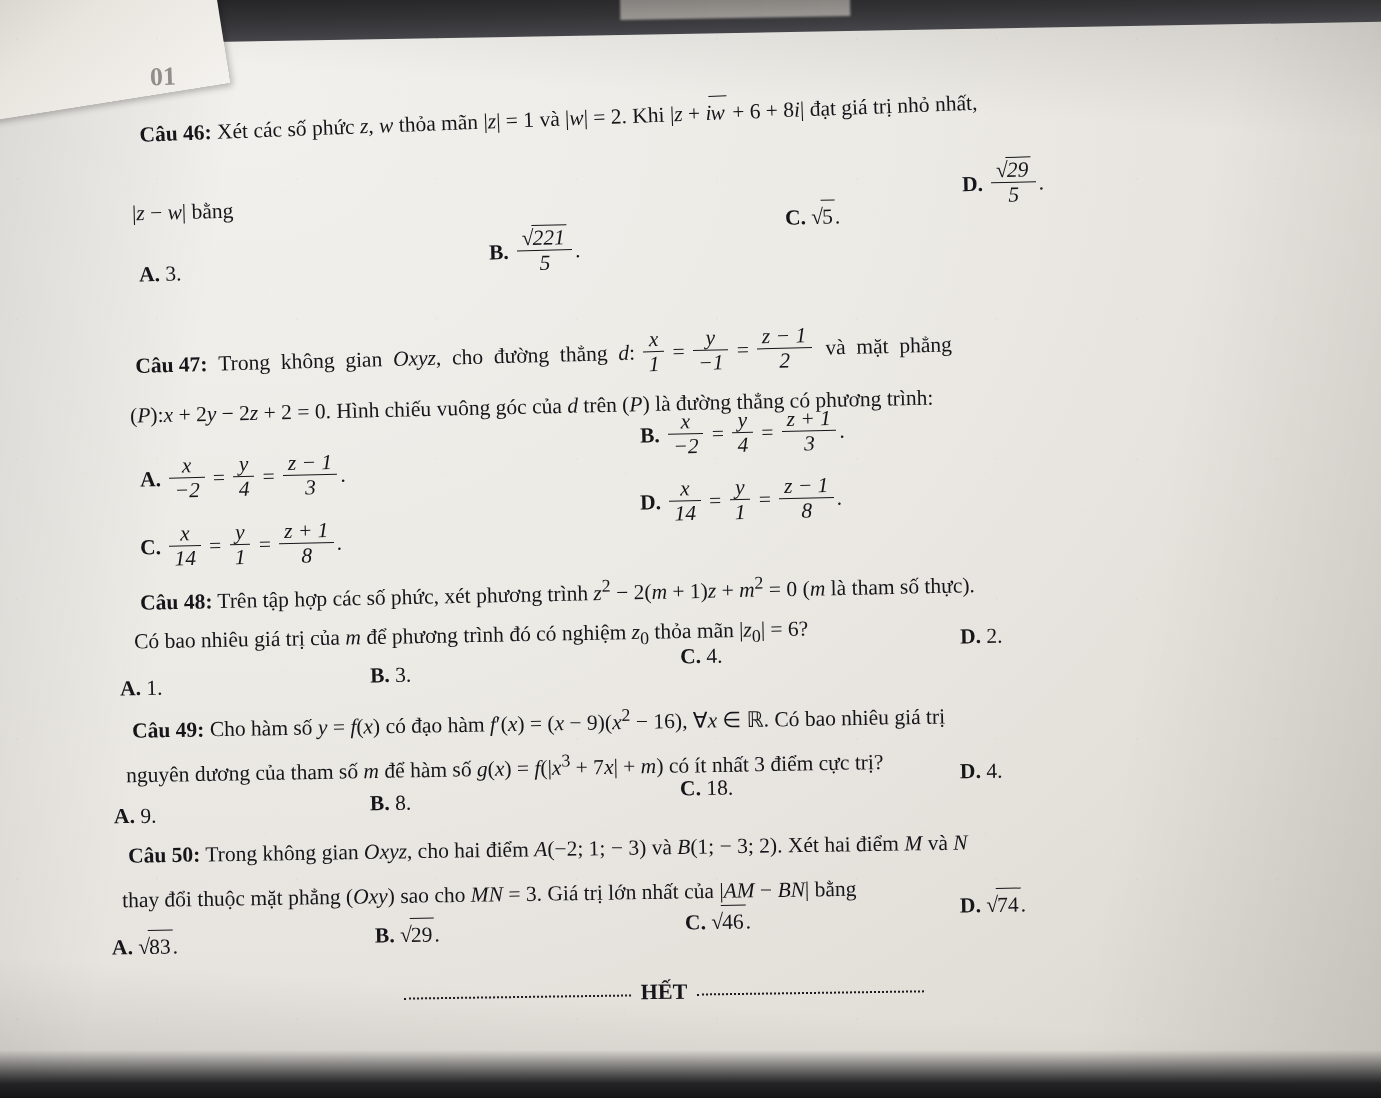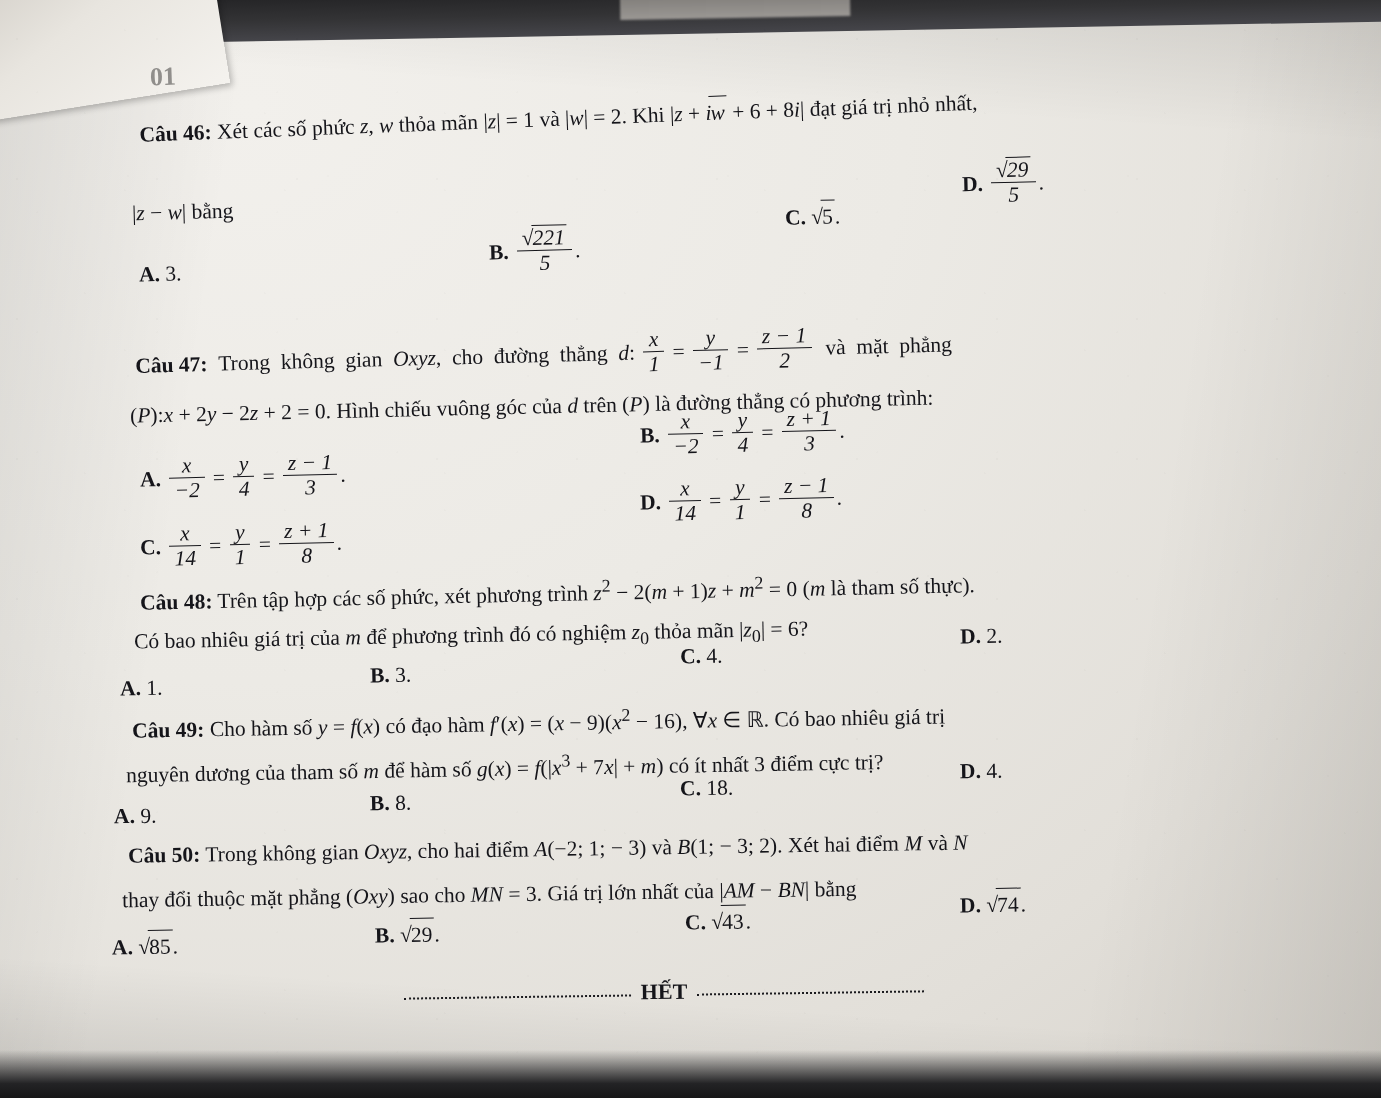--- a/index.html
+++ b/index.html
@@ -337,29 +337,29 @@
   </div>
 
   <div class="blk" style="left:122px; top:875px; width:1180px; transform:rotate(-0.9deg);">
     <span>
       thay đổi thuộc mặt phẳng (<span class="i">Oxy</span>) sao cho <span class="i">MN</span> = 3. Giá trị lớn nhất của |<span class="i">AM</span> − <span class="i">BN</span>| bằng
     </span>
   </div>
 
   <div class="opt" style="left:112px; top:930px; transform:rotate(-0.9deg);">
     <span class="q">A.</span>
-    <span> <span class="radsym">√</span><span class="sq">85</span>.</span>
+    <span> <span class="radsym">√</span><span class="sq">83</span>.</span>
   </div>
   <div class="opt" style="left:375px; top:918px; transform:rotate(-0.9deg);">
     <span class="q">B.</span>
     <span> <span class="radsym">√</span><span class="sq">29</span>.</span>
   </div>
   <div class="opt" style="left:685px; top:905px; transform:rotate(-0.9deg);">
     <span class="q">C.</span>
-    <span> <span class="radsym">√</span><span class="sq">43</span>.</span>
+    <span> <span class="radsym">√</span><span class="sq">46</span>.</span>
   </div>
   <div class="opt" style="left:960px; top:888px; transform:rotate(-0.9deg);">
     <span class="q">D.</span>
     <span> <span class="radsym">√</span><span class="sq">74</span>.</span>
   </div>
 
   <div id="het-row" style="transform:rotate(-0.8deg);">
     <span class="dashline"></span>
     <span>HẾT</span>
     <span class="dashline"></span>

